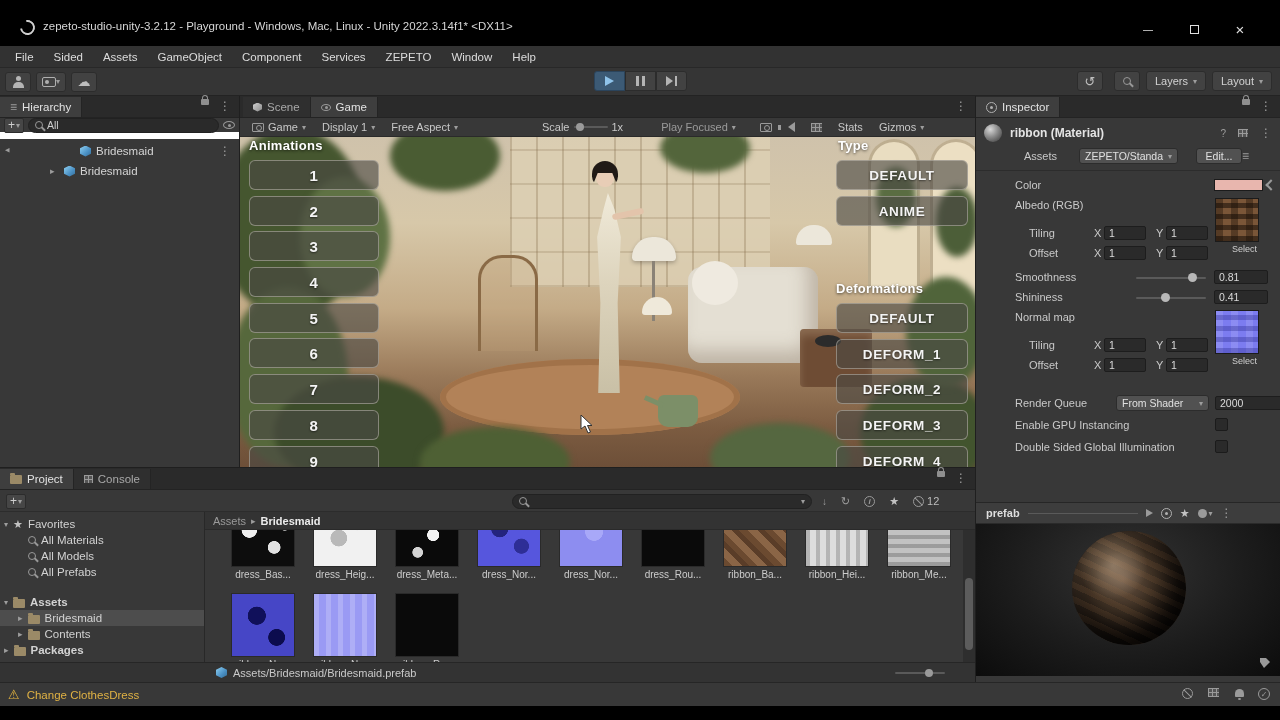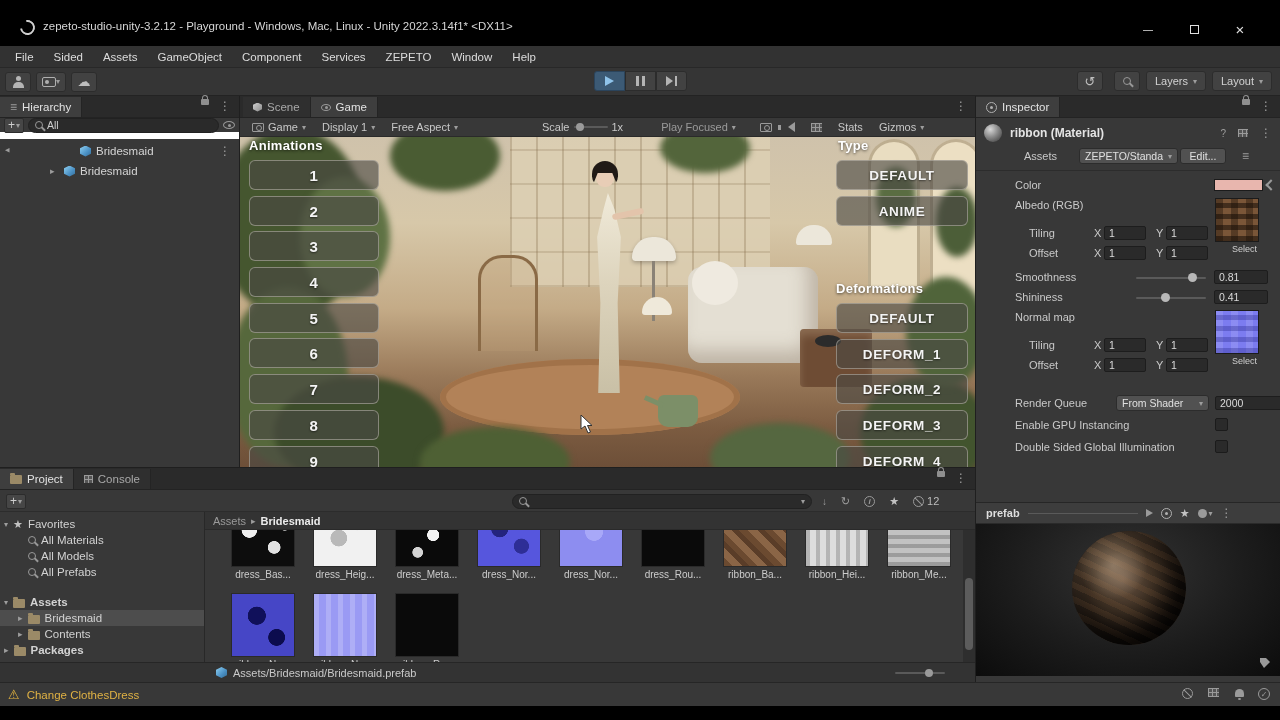--- a/index.html
+++ b/index.html
@@ -471,21 +471,21 @@
         <i class="ic ic-dots"></i>
       </span>
     </div>
 
     <div class="irow" style="top:52px;">
       <span style="position:absolute;left:48px;">Assets</span>
       <span class="idd" style="left:103px;width:99px;top:0;">
         <span>ZEPETO/Standa</span>
           <i class="ic ic-caret"></i>
       </span>
-      <span class="idd" style="left:204px;width:46px;top:0;justify-content:center;">
+      <span class="idd" style="left:220px;width:46px;top:0;justify-content:center;">
         <span>Edit...</span>
       </span>
       <i class="ic ic-burger" style="position:absolute;left:266px;"></i>
     </div>
     <div style="position:absolute;left:0;right:0;top:74px;height:1px;background:#2c2c2c;"></div>
 
     <div class="irow" style="top:81px;">
       <span style="position:absolute;left:39px;">Color</span>
       <span style="position:absolute;left:238px;width:49px;height:12px;background:#e8b6ae;border:1px solid #1b1b1b;"></span>
       <i class="ic" style="position:absolute;left:291px;width:8px;height:8px;border-left:2px solid #9a9a9a;border-bottom:2px solid #9a9a9a;transform:rotate(45deg);"></i>

